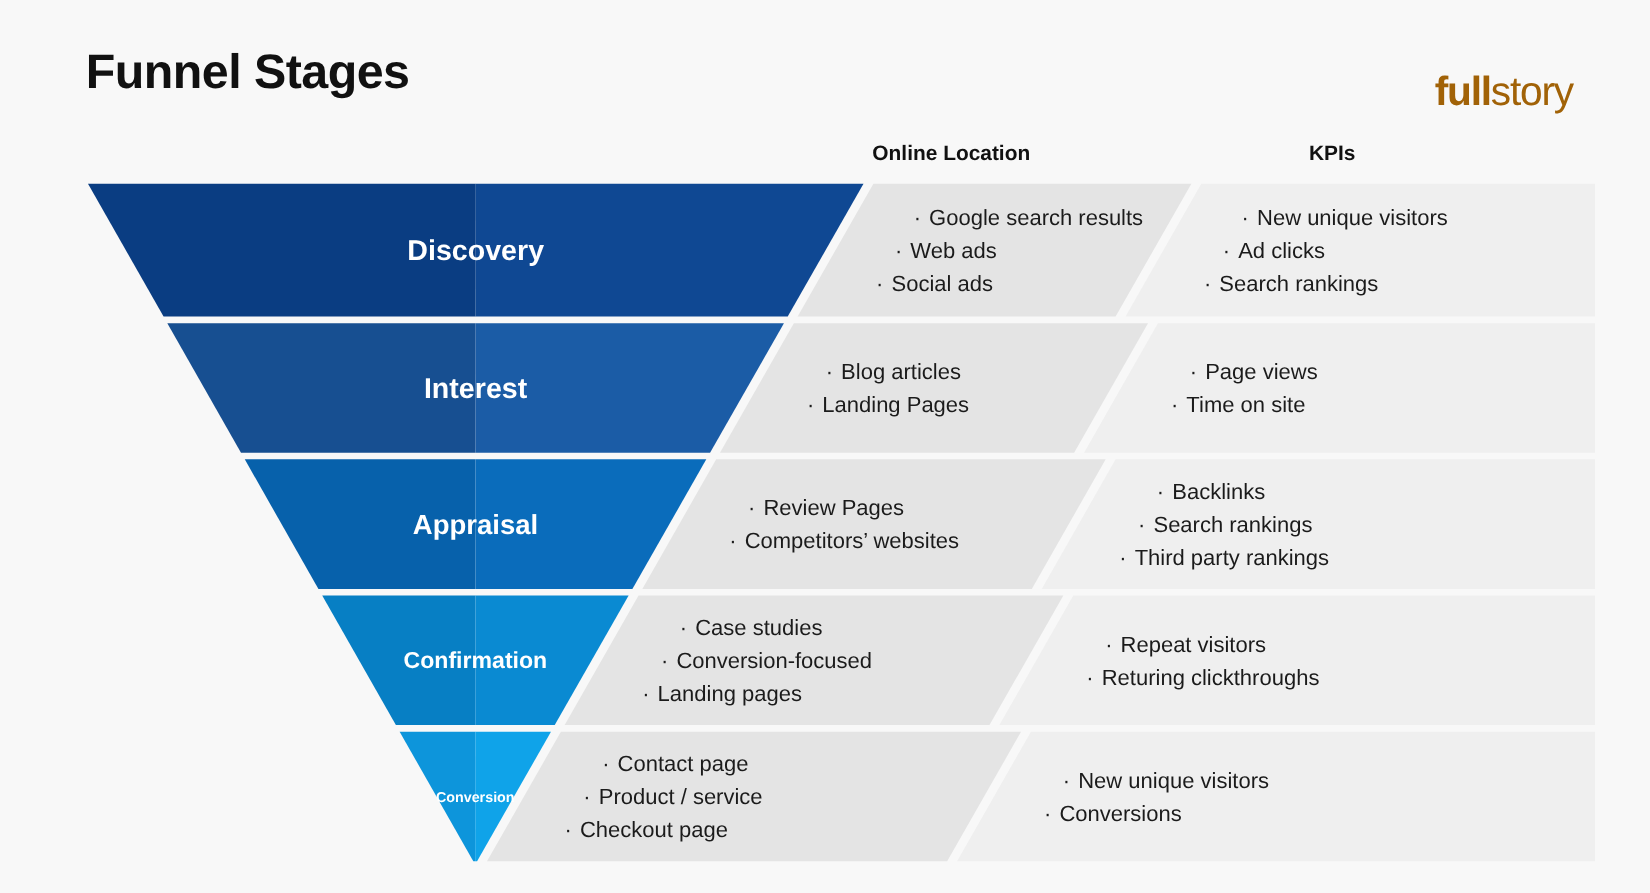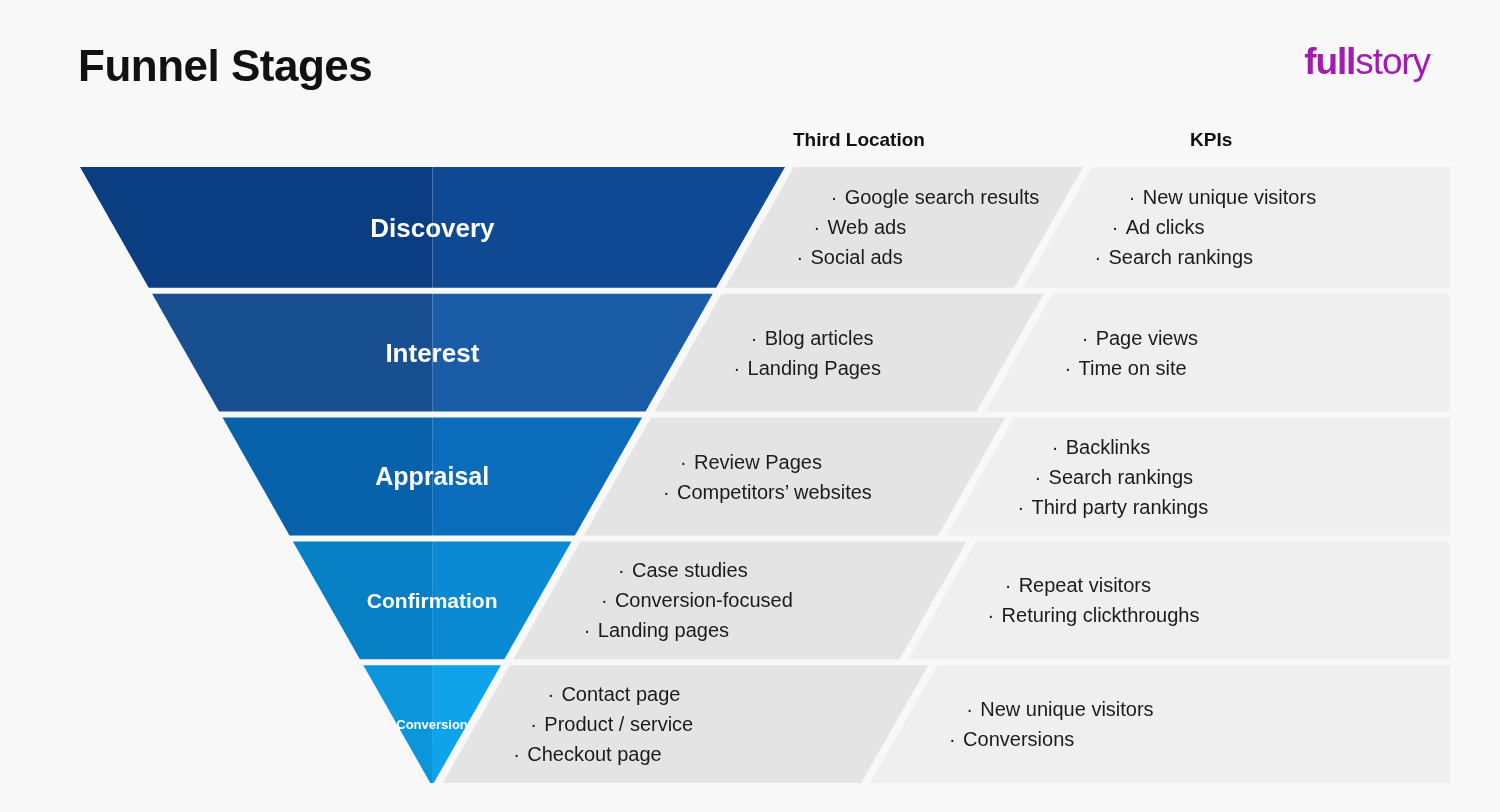--- a/index.html
+++ b/index.html
@@ -9,22 +9,22 @@
     font-family:"Liberation Sans", sans-serif;
     overflow:hidden;position:relative;
   }
   #stage{position:absolute;inset:0;width:1500px;height:680px;}
   .page-title{
     position:absolute;left:78px;top:44px;
     font-size:44px;font-weight:700;color:#111111;
     letter-spacing:-0.5px;line-height:1;
   }
   .brand-logo{
-    position:absolute;right:70px;top:43px;
-    font-size:37px;font-weight:400;color:#a21caf;
+    position:absolute;right:70px;top:64px;
+    font-size:37px;font-weight:400;color:#a16207;
     letter-spacing:-1.1px;line-height:1;margin-left:24px;
   }
   .brand-logo .b-full{font-weight:600;}
   .col-header{
     position:absolute;top:129px;
     font-size:19px;font-weight:700;color:#111111;
   }
   #hdr-online{left:793px;}
   #hdr-kpis{left:1172px;margin-left:18px;}
   svg#diagram{position:absolute;left:0;top:0;width:1500px;height:812px;}
@@ -43,21 +43,21 @@
 </style>
 </head>
 <body>
 
 <div id="stage">
 
   <div class="page-title">Funnel Stages</div>
 
   <div class="brand-logo"><span class="b-full">full</span><span class="b-story">story</span></div>
 
-  <div class="col-header" id="hdr-online">Third Location</div>
+  <div class="col-header" id="hdr-online">Online Location</div>
   <div class="col-header" id="hdr-kpis">KPIs</div>
 
   <svg id="diagram" viewBox="0 0 1500 812" xmlns="http://www.w3.org/2000/svg">
     <g id="funnel-bands">
         <path d="M 80 167 L 432.5 167 L 432.40242326332793 287.8 L 148.6940226171244 287.8 Z" fill="#0a3d82"></path>
         <path d="M 432.5 167 L 785 167 L 716.1108239095315 287.8 L 432.40242326332793 287.8 Z" fill="#0f4893"></path>
         <path d="M 152.1059773828756 293.8 L 432.397576736672 293.8 L 432.30242326332797 411.6 L 219.0940226171244 411.6 Z" fill="#174f91"></path>
         <path d="M 432.397576736672 293.8 L 712.6891760904684 293.8 L 645.5108239095315 411.6 L 432.30242326332797 411.6 Z" fill="#1b5ca6"></path>
         <path d="M 222.5059773828756 417.6 L 432.29757673667206 417.6 L 432.20242326332794 535.4 L 289.4940226171244 535.4 Z" fill="#0761ab"></path>
         <path d="M 432.29757673667206 417.6 L 642.0891760904685 417.6 L 574.9108239095315 535.4 L 432.20242326332794 535.4 Z" fill="#0a6cbb"></path>

